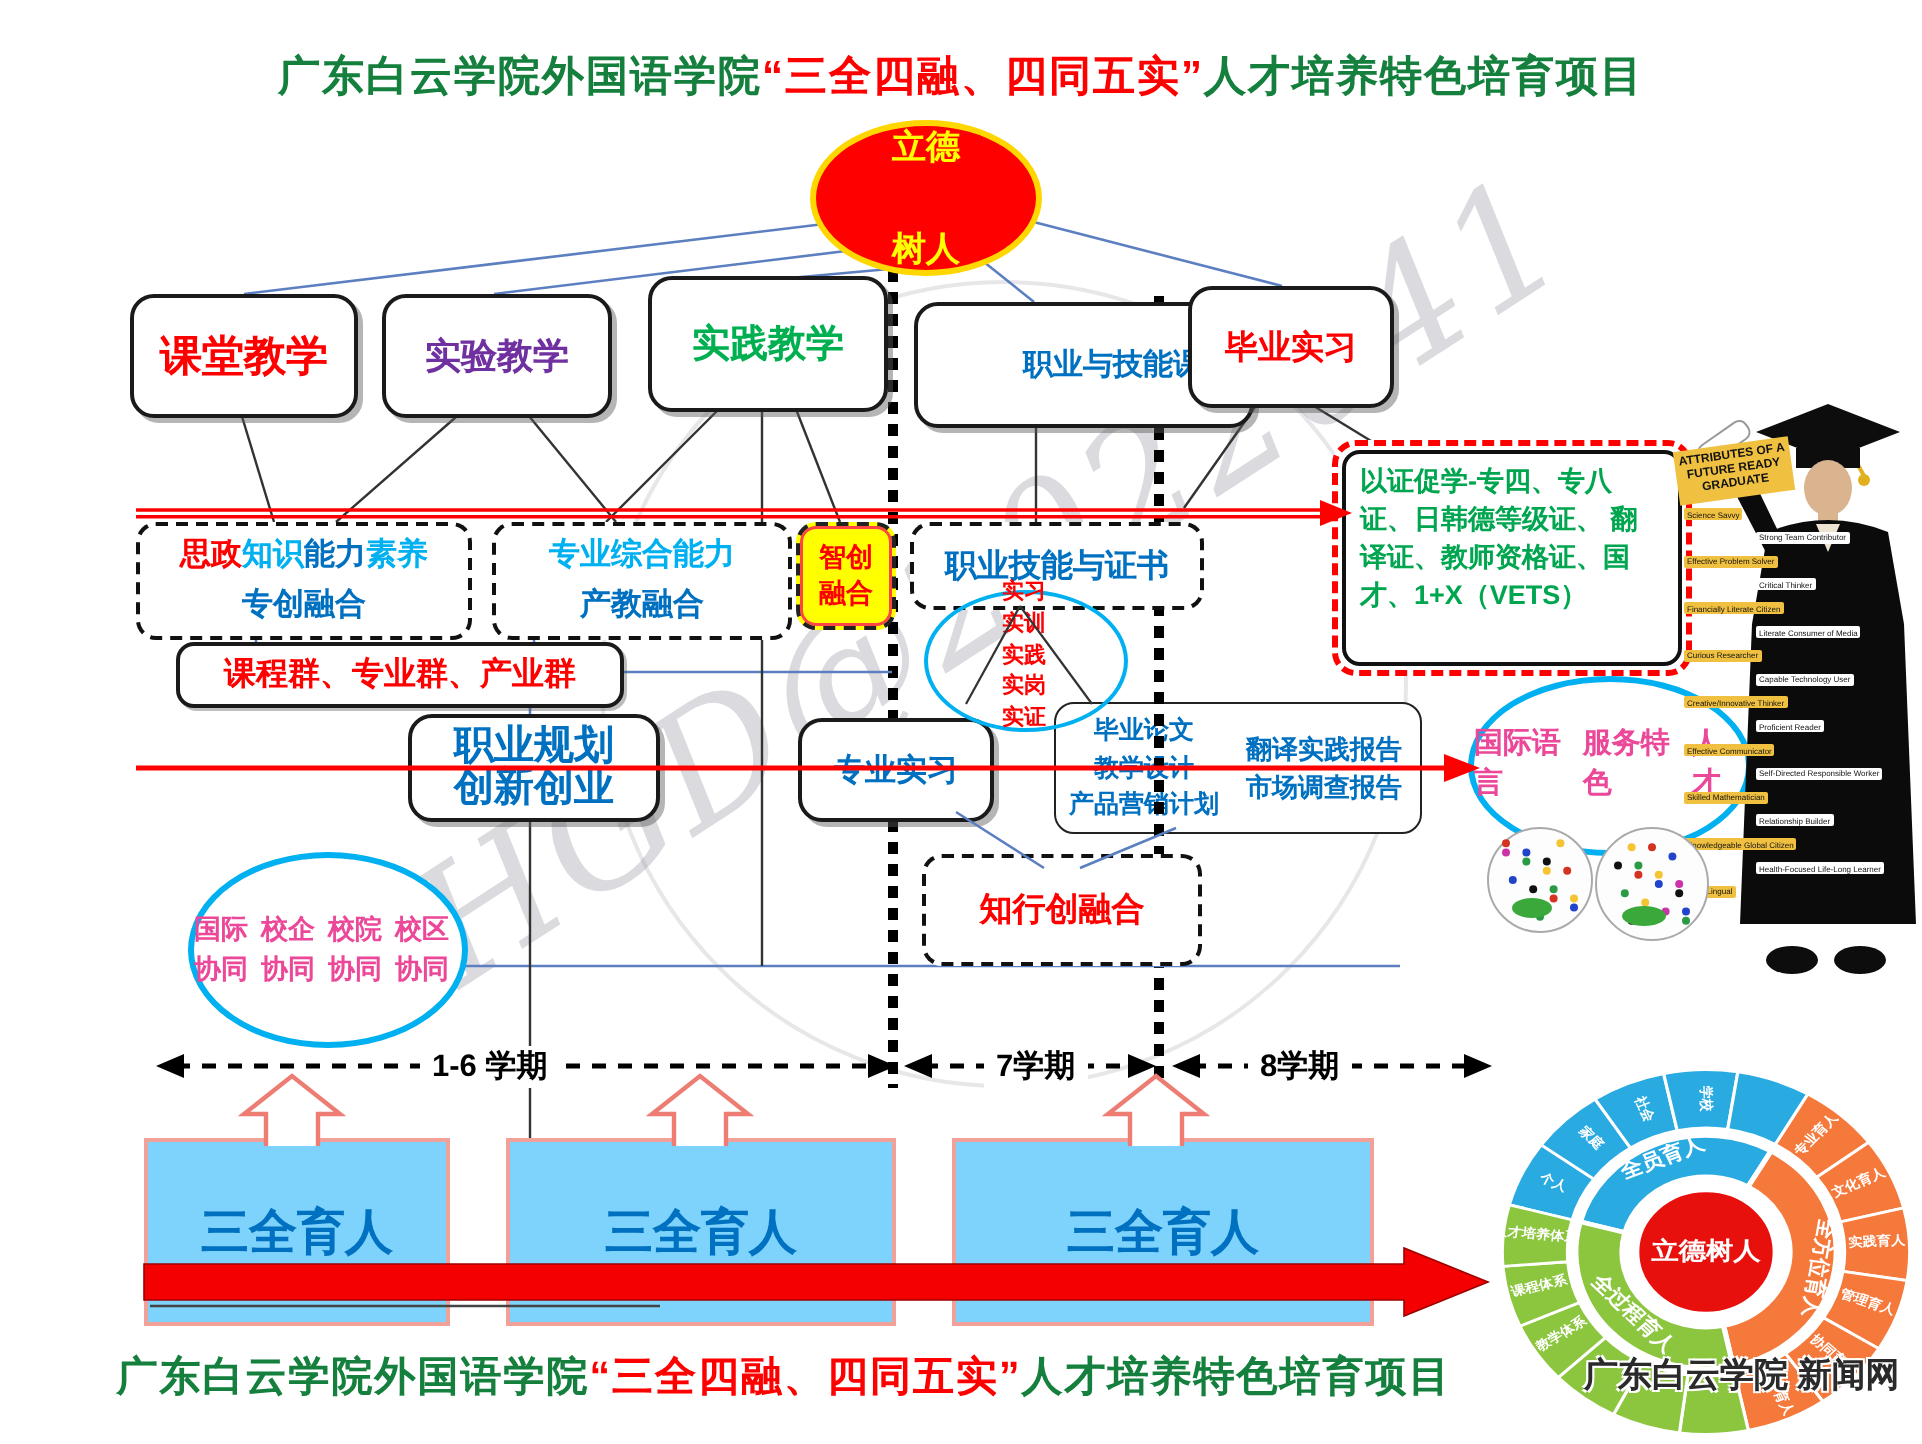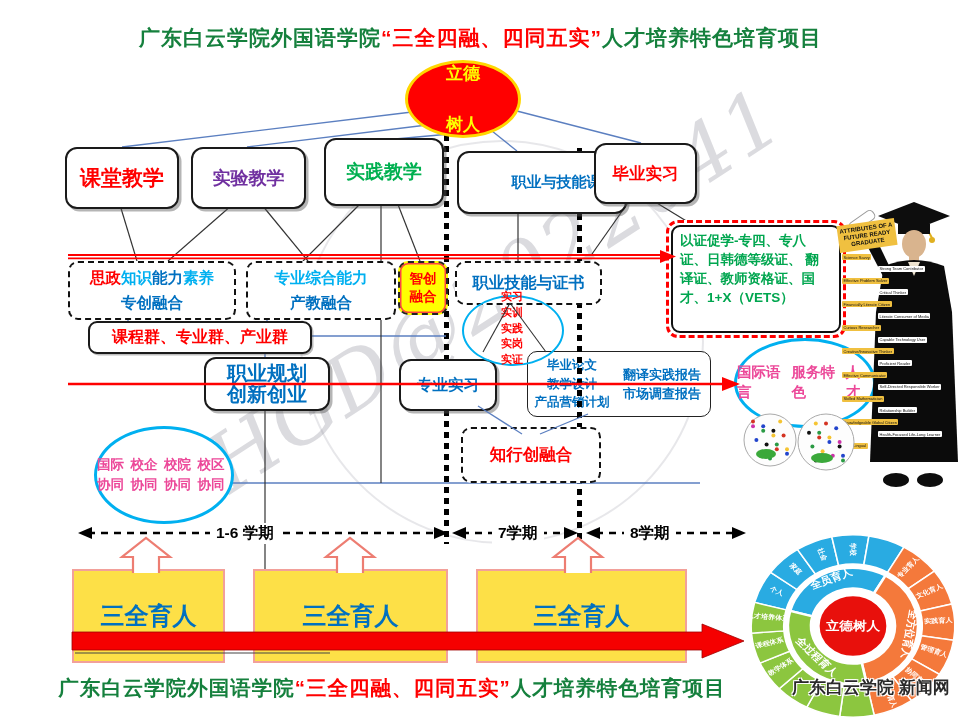--- a/index.html
+++ b/index.html
@@ -14,21 +14,21 @@
         align-items:center;justify-content:center;text-align:center;font-weight:bold;z-index:5;}
   .dbox{position:absolute;background:#fff;border:2.5px dashed #111;border-radius:10px;
         display:flex;flex-direction:column;align-items:center;justify-content:center;
         text-align:center;font-weight:bold;z-index:5;}
   .ell{position:absolute;border:3px solid #00B0F0;border-radius:50%;display:flex;flex-direction:row;
        align-items:center;justify-content:center;text-align:left;font-weight:bold;color:#ec4899;background:#fff;z-index:5;}
   .vdots{position:absolute;width:5px;z-index:3;
          background:repeating-linear-gradient(to bottom,#000 0 6px,transparent 6px 11px);}
   .sem{position:absolute;top:523px;z-index:9;background:#fff;padding:0 6px;font-weight:bold;
        font-size:15.5px;color:#000;white-space:nowrap;}
-  .sq{position:absolute;top:569px;height:90px;background:#fde047;border:2px solid #F2A09A;z-index:5;
+  .sq{position:absolute;top:569px;height:90px;background:#7dd3fc;border:2px solid #F2A09A;z-index:5;
       display:flex;align-items:center;justify-content:center;font-weight:bold;font-size:24px;color:#0070C0;}
   .wm-ring{position:absolute;left:300px;top:140px;width:400px;height:400px;border:2.5px solid rgba(145,145,160,.22);
            border-radius:50%;z-index:1;}
   .wm-hgd{position:absolute;left:215px;top:425px;z-index:1;font-size:80px;font-style:italic;
           font-family:"DejaVu Serif","Liberation Serif",serif;color:rgba(135,135,150,.30);
           transform:rotate(-33deg);transform-origin:0 50%;white-space:nowrap;letter-spacing:3px;}
   .wm-news{position:absolute;left:792px;top:676px;z-index:9;font-weight:bold;font-size:17px;color:#2a2a2a;
            white-space:nowrap;text-shadow:-1px -1px 0 #fff,1px -1px 0 #fff,-1px 1px 0 #fff,1px 1px 0 #fff;}
   svg.layer{position:absolute;left:0;top:0;}
   #grad .tag{position:absolute;font-size:4px;line-height:5px;color:#111;background:#fff;

